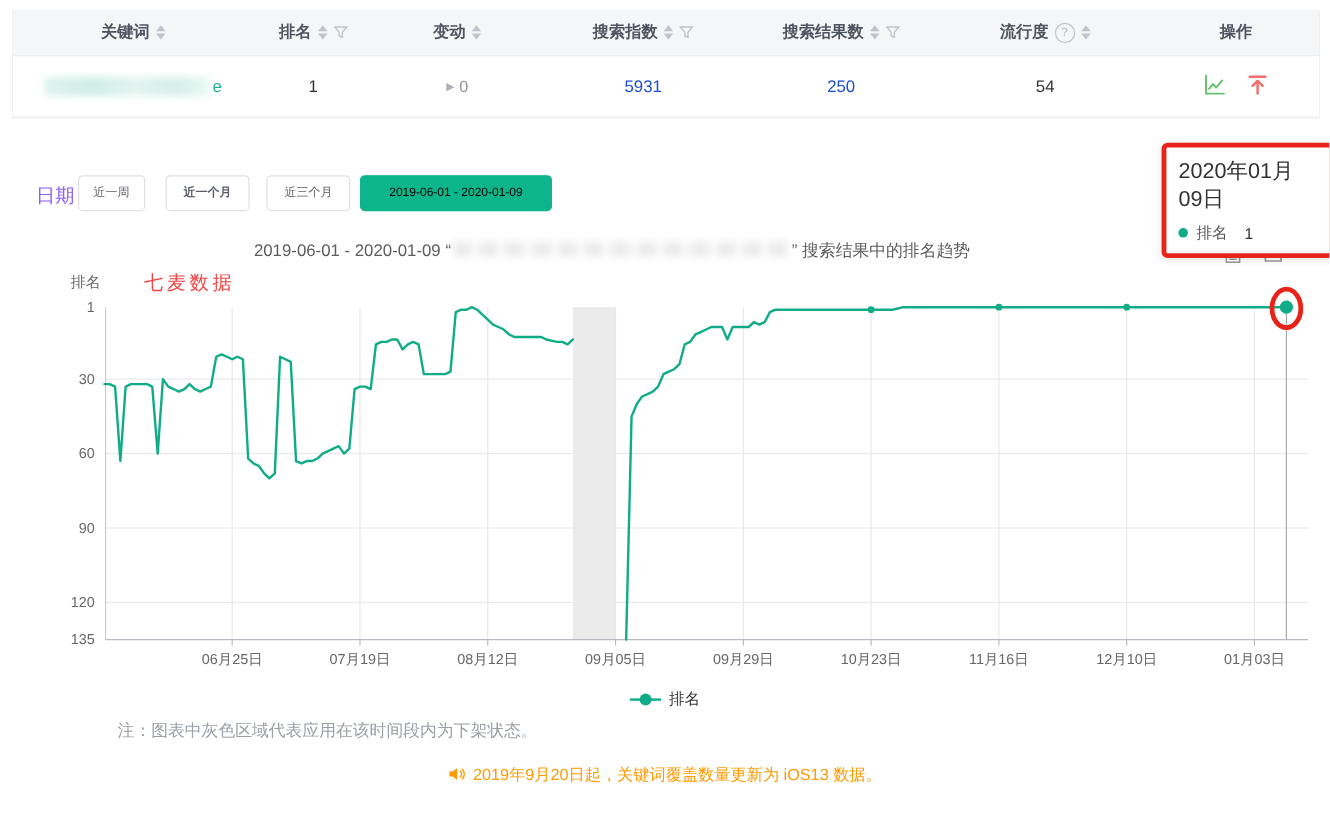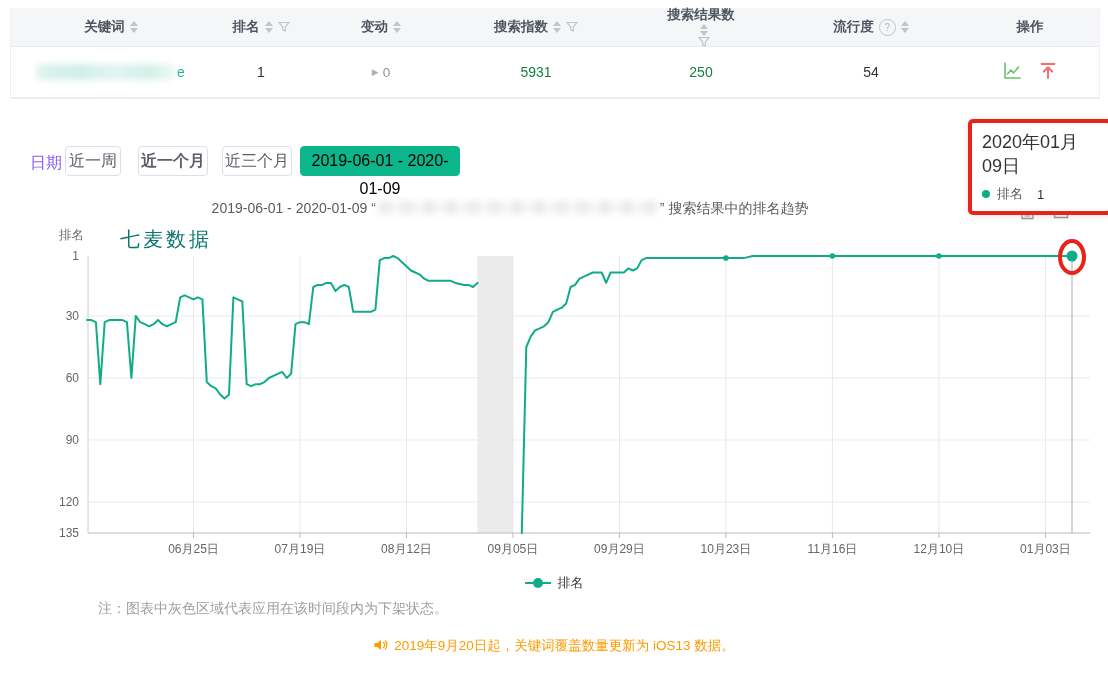--- a/index.html
+++ b/index.html
@@ -5,63 +5,63 @@
   html,body{margin:0;padding:0;background:#fff;}
   .page{position:relative;width:1108px;height:678px;background:#fff;overflow:hidden;
         font-family:"Liberation Sans","DejaVu Sans",sans-serif;color:#333;border-radius:29px;}
 
   
   .kw-table{position:absolute;left:10px;top:8px;width:1088px;border:1px solid #eef1f4;border-top:none;}
   .t-head{display:flex;height:38px;background:#f4f6f8;align-items:center;border-bottom:1px solid #e8ecef;}
   .t-row{display:flex;height:50px;background:#fff;align-items:center;border-bottom:1px solid #ececec;}
   .t-cell{display:flex;align-items:center;justify-content:center;font-size:13.5px;}
   .t-head .t-cell{color:#4e5560;font-weight:bold;}
-  .c1{width:200px;}.c2{width:100px;}.c3{width:140px;}.c4{width:170px;}.c5{width:160px;flex-direction:column;}.c6{width:180px;}.c7{width:138px;}
+  .c1{width:200px;}.c2{width:100px;}.c3{width:140px;}.c4{width:170px;}.c5{width:160px;}.c6{width:180px;}.c7{width:138px;}
   .sort{display:inline-flex;flex-direction:column;margin-left:5px;gap:2px;cursor:pointer;}
   .sort i{display:block;width:0;height:0;border-left:4px solid transparent;border-right:4px solid transparent;}
   .sort .up{border-bottom:5px solid #c0c4cc;}
   .sort .down{border-top:5px solid #c0c4cc;}
   .funnel{margin-left:5px;cursor:pointer;display:inline-flex;}
   .qmark{display:inline-flex;align-items:center;justify-content:center;width:15px;height:15px;margin-left:5px;
          border:1px solid #c0c4cc;border-radius:50%;color:#b2b6bd;font-size:10px;font-weight:normal;}
   .kw-blur{display:inline-block;width:138px;height:16px;border-radius:3px;
            background:linear-gradient(90deg,#dff3ee 0%,#cfeee6 30%,#e4f4f0 55%,#d5efe8 80%,#eafaf5 100%);
            filter:blur(3px);}
   .kw-e{color:#18b491;font-size:14px;margin-left:2px;}
-  .num-link{color:#15803d;font-size:14px;cursor:pointer;}
+  .num-link{color:#1d4ed8;font-size:14px;cursor:pointer;}
   .plain-num{color:#333;font-size:14px;}
   .chg-tri{color:#adb0b8;font-size:9px;margin-right:4px;}
   .chg-val{color:#909399;font-size:13.5px;}
   .op-icons{display:flex;gap:16px;align-items:center;}
   .op-icons svg{cursor:pointer;}
 
   
   .filter-bar{position:absolute;left:30px;top:146px;width:1066px;height:32px;}
   .f-label{position:absolute;left:0;top:7px;font-size:16px;font-weight:normal;color:#8b5cf6;}
   .btn{position:absolute;top:0;height:30px;line-height:28px;box-sizing:border-box;border:1px solid #dcdfe6;
-       border-radius:4px;background:#fff;color:#5a5e66;font-size:16px;text-align:center;cursor:pointer;}
+       border-radius:4px;background:#fff;color:#5a5e66;font-size:10px;text-align:center;cursor:pointer;}
   .btn-week{left:35px;width:56px;}
   .btn-month{left:108px;width:70px;font-weight:bold;}
   .btn-3month{left:192px;width:70px;}
   .btn-range{left:270px;width:160px;background:#0db58b;border-color:#0db58b;color:#000000;}
   .btn-export{position:absolute;right:0;top:2px;height:28px;line-height:26px;box-sizing:border-box;
        border:1px solid #0db58b;border-radius:4px;color:#0db58b;font-size:13px;padding:0 10px;cursor:pointer;
        display:flex;align-items:center;gap:5px;background:#fff;}
 
   
   .chart-title{position:absolute;left:0;top:200px;width:1020px;text-align:center;font-size:14px;color:#5c5c5c;}
   .title-blur{display:inline-block;width:280px;height:13px;margin:0 2px;vertical-align:-1px;border-radius:2px;
            background:repeating-linear-gradient(90deg,#ececec 0 14px,#f8f8f8 14px 22px);filter:blur(3px);}
   .title-icons{position:absolute;right:38px;top:202px;display:flex;gap:16px;}
   .title-icons svg{cursor:pointer;}
 
   
   .chart-wrap{position:absolute;left:0;top:225px;width:1108px;height:345px;}
   .chart-wrap svg{position:absolute;left:0;top:0;}
-  .watermark{position:absolute;left:120px;top:226px;font-size:20px;color:#0f766e;letter-spacing:3px;}
+  .watermark{position:absolute;left:120px;top:226px;font-size:16px;color:#ef4444;letter-spacing:3px;}
   .tooltip{position:absolute;left:968px;top:119px;width:116px;background:#fff;border:4px solid #e8231a;
            border-radius:5px;box-shadow:0 1px 6px rgba(0,0,0,.12);padding:7px 10px 8px;}
   .tt-date{font-size:18px;color:#333;margin-bottom:7px;}
   .tt-row{display:flex;align-items:center;font-size:13px;color:#555;}
   .tt-dot{width:8px;height:8px;border-radius:50%;background:#10ac88;margin-right:7px;}
   .tt-val{margin-left:14px;color:#333;}
 
   
   .legend{position:absolute;left:0;top:574px;width:1108px;display:flex;justify-content:center;align-items:center;
           gap:7px;cursor:pointer;}

